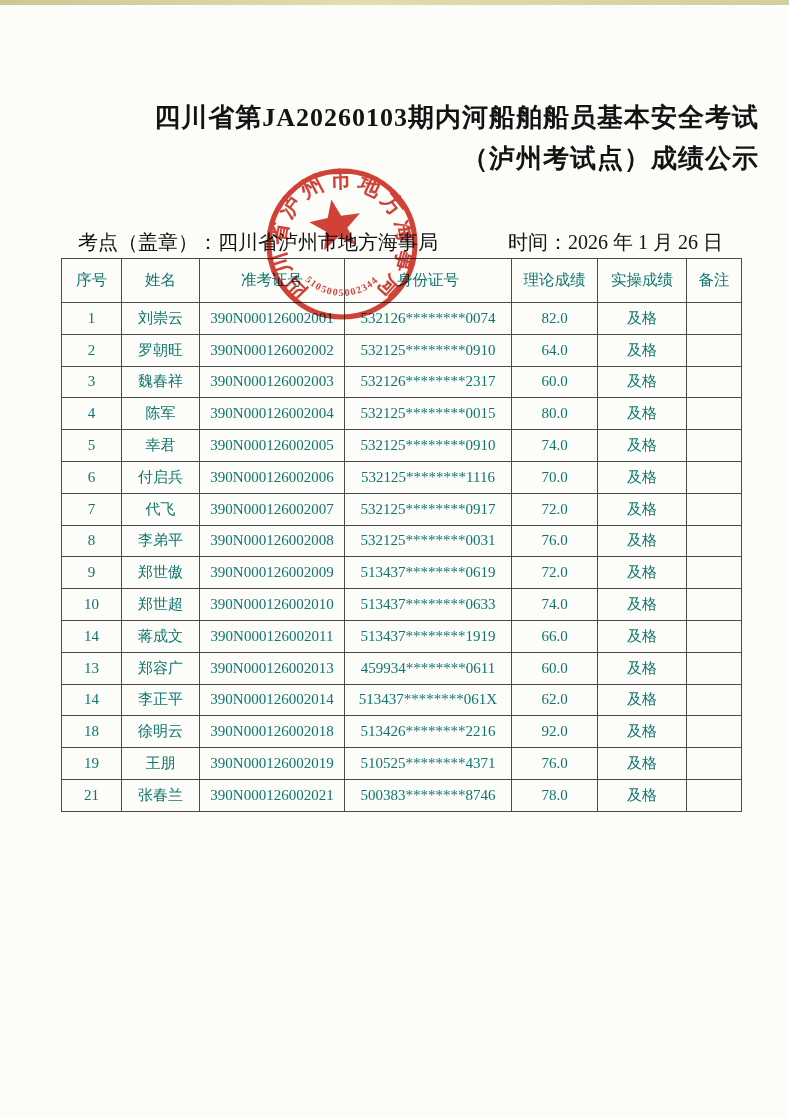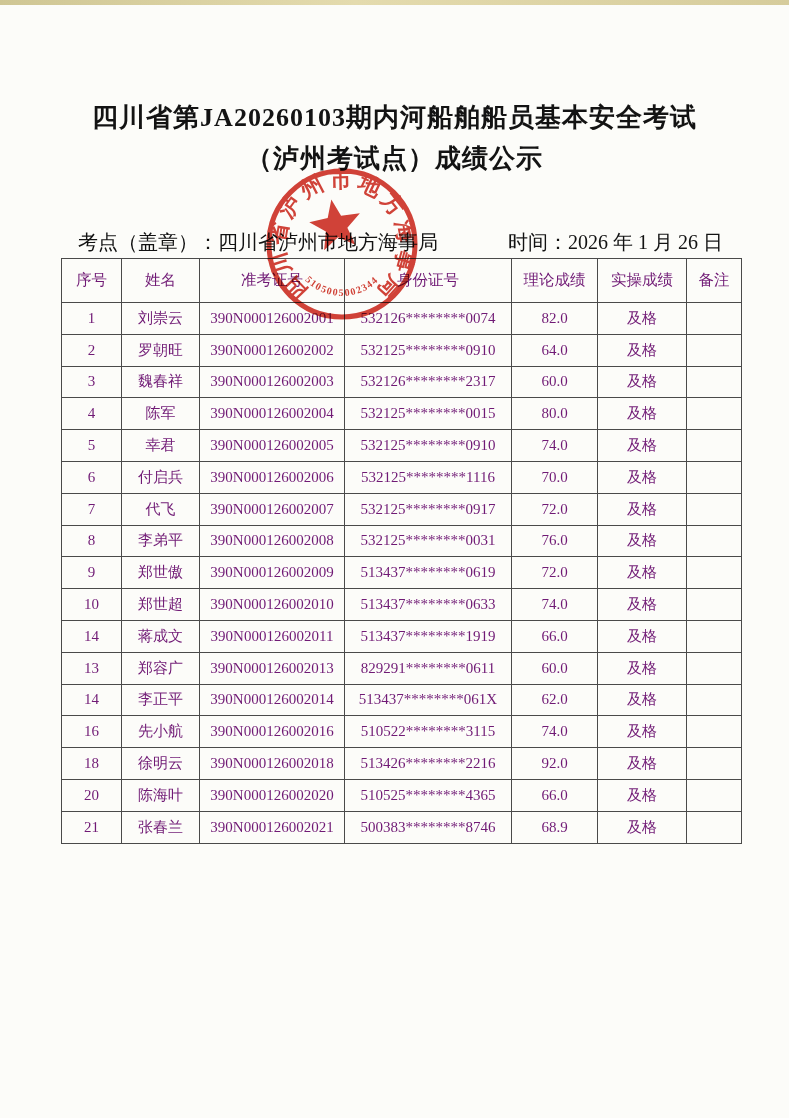--- a/index.html
+++ b/index.html
@@ -20,21 +20,21 @@
     position: absolute;
     top: 0; left: 0;
     width: 100%; height: 5px;
     background: linear-gradient(90deg, #cfc694, #e4dbae 45%, #d6cc9c);
   }
   .title {
     position: absolute;
     top: 97px;
     left: 30px;
     width: 729px;
-    text-align: center;
+    text-align: right;
     font-weight: 700;
     font-size: 26px;
     line-height: 41px;
     letter-spacing: 1px;
     color: #131313;
   }
   .info-row {
     position: absolute;
     top: 229px;
     left: 78px;
@@ -50,21 +50,21 @@
     top: 0;
   }
   table.results {
     position: absolute;
     top: 258px;
     left: 61px;
     width: 681px;
     border-collapse: collapse;
     table-layout: fixed;
     font-size: 15px;
-    color: #701a75;
+    color: #0f766e;
   }
   table.results th, table.results td {
     border: 1px solid #4a4a4a;
     text-align: center;
     vertical-align: middle;
     font-weight: normal;
     padding: 0;
     overflow: hidden;
     white-space: nowrap;
   }
@@ -217,67 +217,58 @@
           <td>390N000126002011</td>
           <td>513437********1919</td>
           <td>66.0</td>
           <td>及格</td>
           <td></td>
         </tr>
         <tr>
           <td>13</td>
           <td>郑容广</td>
           <td>390N000126002013</td>
-          <td>829291********0611</td>
+          <td>459934********0611</td>
           <td>60.0</td>
           <td>及格</td>
           <td></td>
         </tr>
         <tr>
           <td>14</td>
           <td>李正平</td>
           <td>390N000126002014</td>
           <td>513437********061X</td>
           <td>62.0</td>
           <td>及格</td>
           <td></td>
         </tr>
         <tr>
-          <td>16</td>
-          <td>先小航</td>
-          <td>390N000126002016</td>
-          <td>510522********3115</td>
-          <td>74.0</td>
-          <td>及格</td>
-          <td></td>
-        </tr>
-        <tr>
           <td>18</td>
           <td>徐明云</td>
           <td>390N000126002018</td>
           <td>513426********2216</td>
           <td>92.0</td>
           <td>及格</td>
           <td></td>
         </tr>
         <tr>
-          <td>20</td>
-          <td>陈海叶</td>
-          <td>390N000126002020</td>
-          <td>510525********4365</td>
-          <td>66.0</td>
+          <td>19</td>
+          <td>王朋</td>
+          <td>390N000126002019</td>
+          <td>510525********4371</td>
+          <td>76.0</td>
           <td>及格</td>
           <td></td>
         </tr>
         <tr>
           <td>21</td>
           <td>张春兰</td>
           <td>390N000126002021</td>
           <td>500383********8746</td>
-          <td>68.9</td>
+          <td>78.0</td>
           <td>及格</td>
           <td></td>
         </tr>
       </tbody>
   </table>
 
   <div class="seal">
     <svg width="160" height="160" viewBox="0 0 160 160">
       <defs>
         <path id="sealTopArc" d="M 47.3 126.7 A 57 57 0 1 1 112.7 126.7" fill="none"></path>

